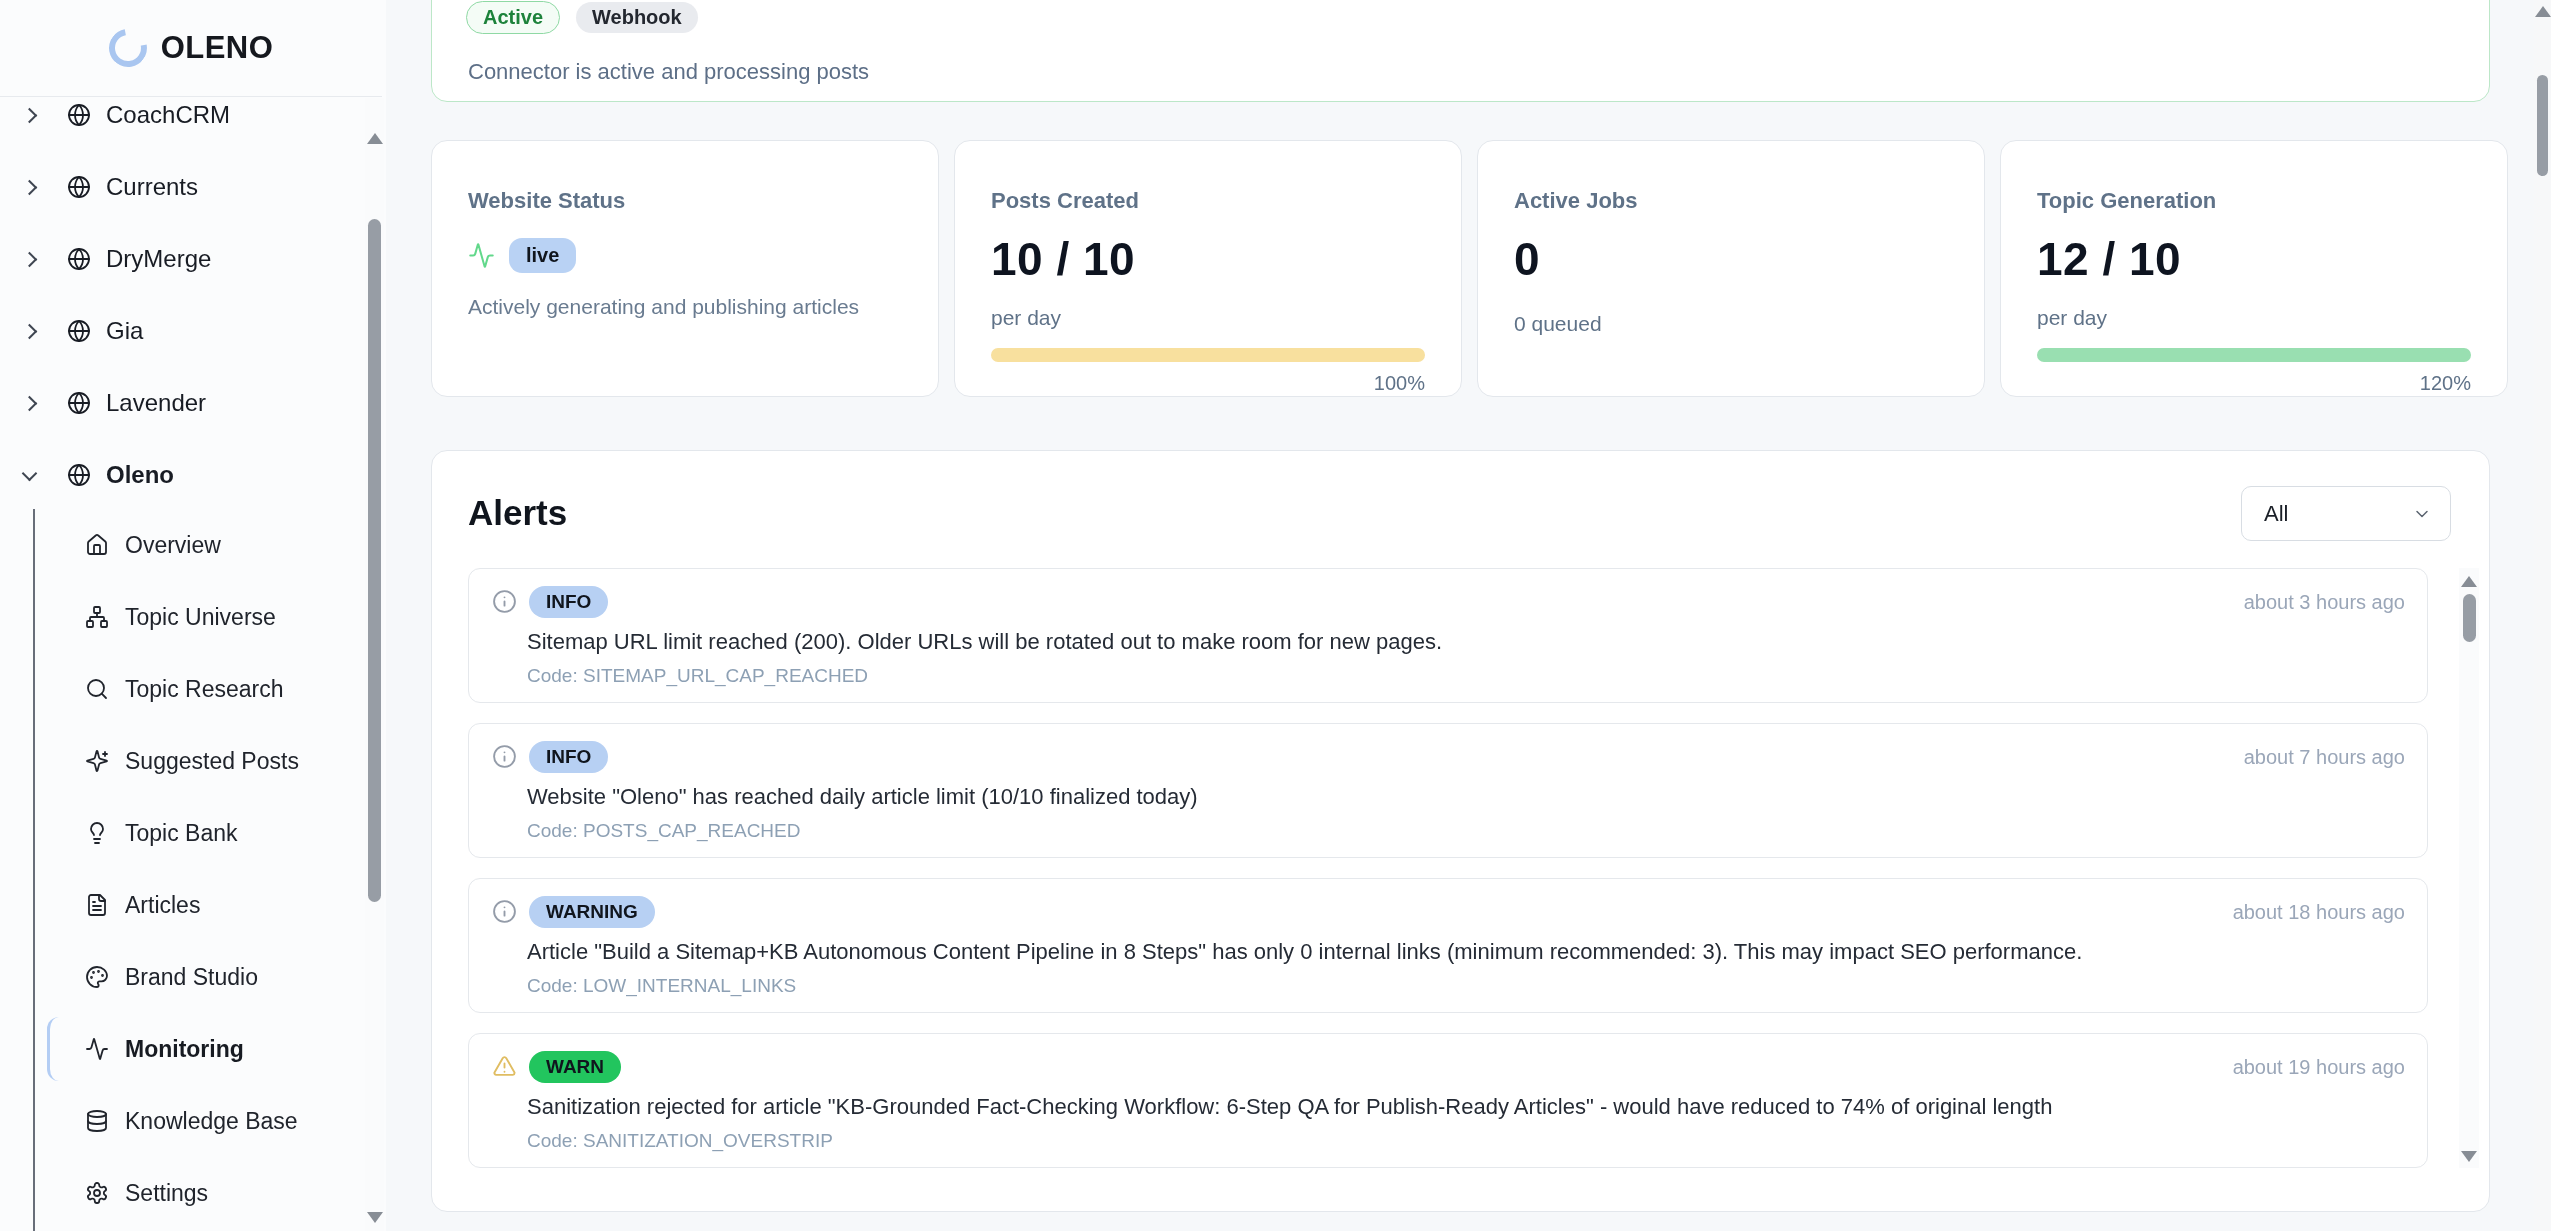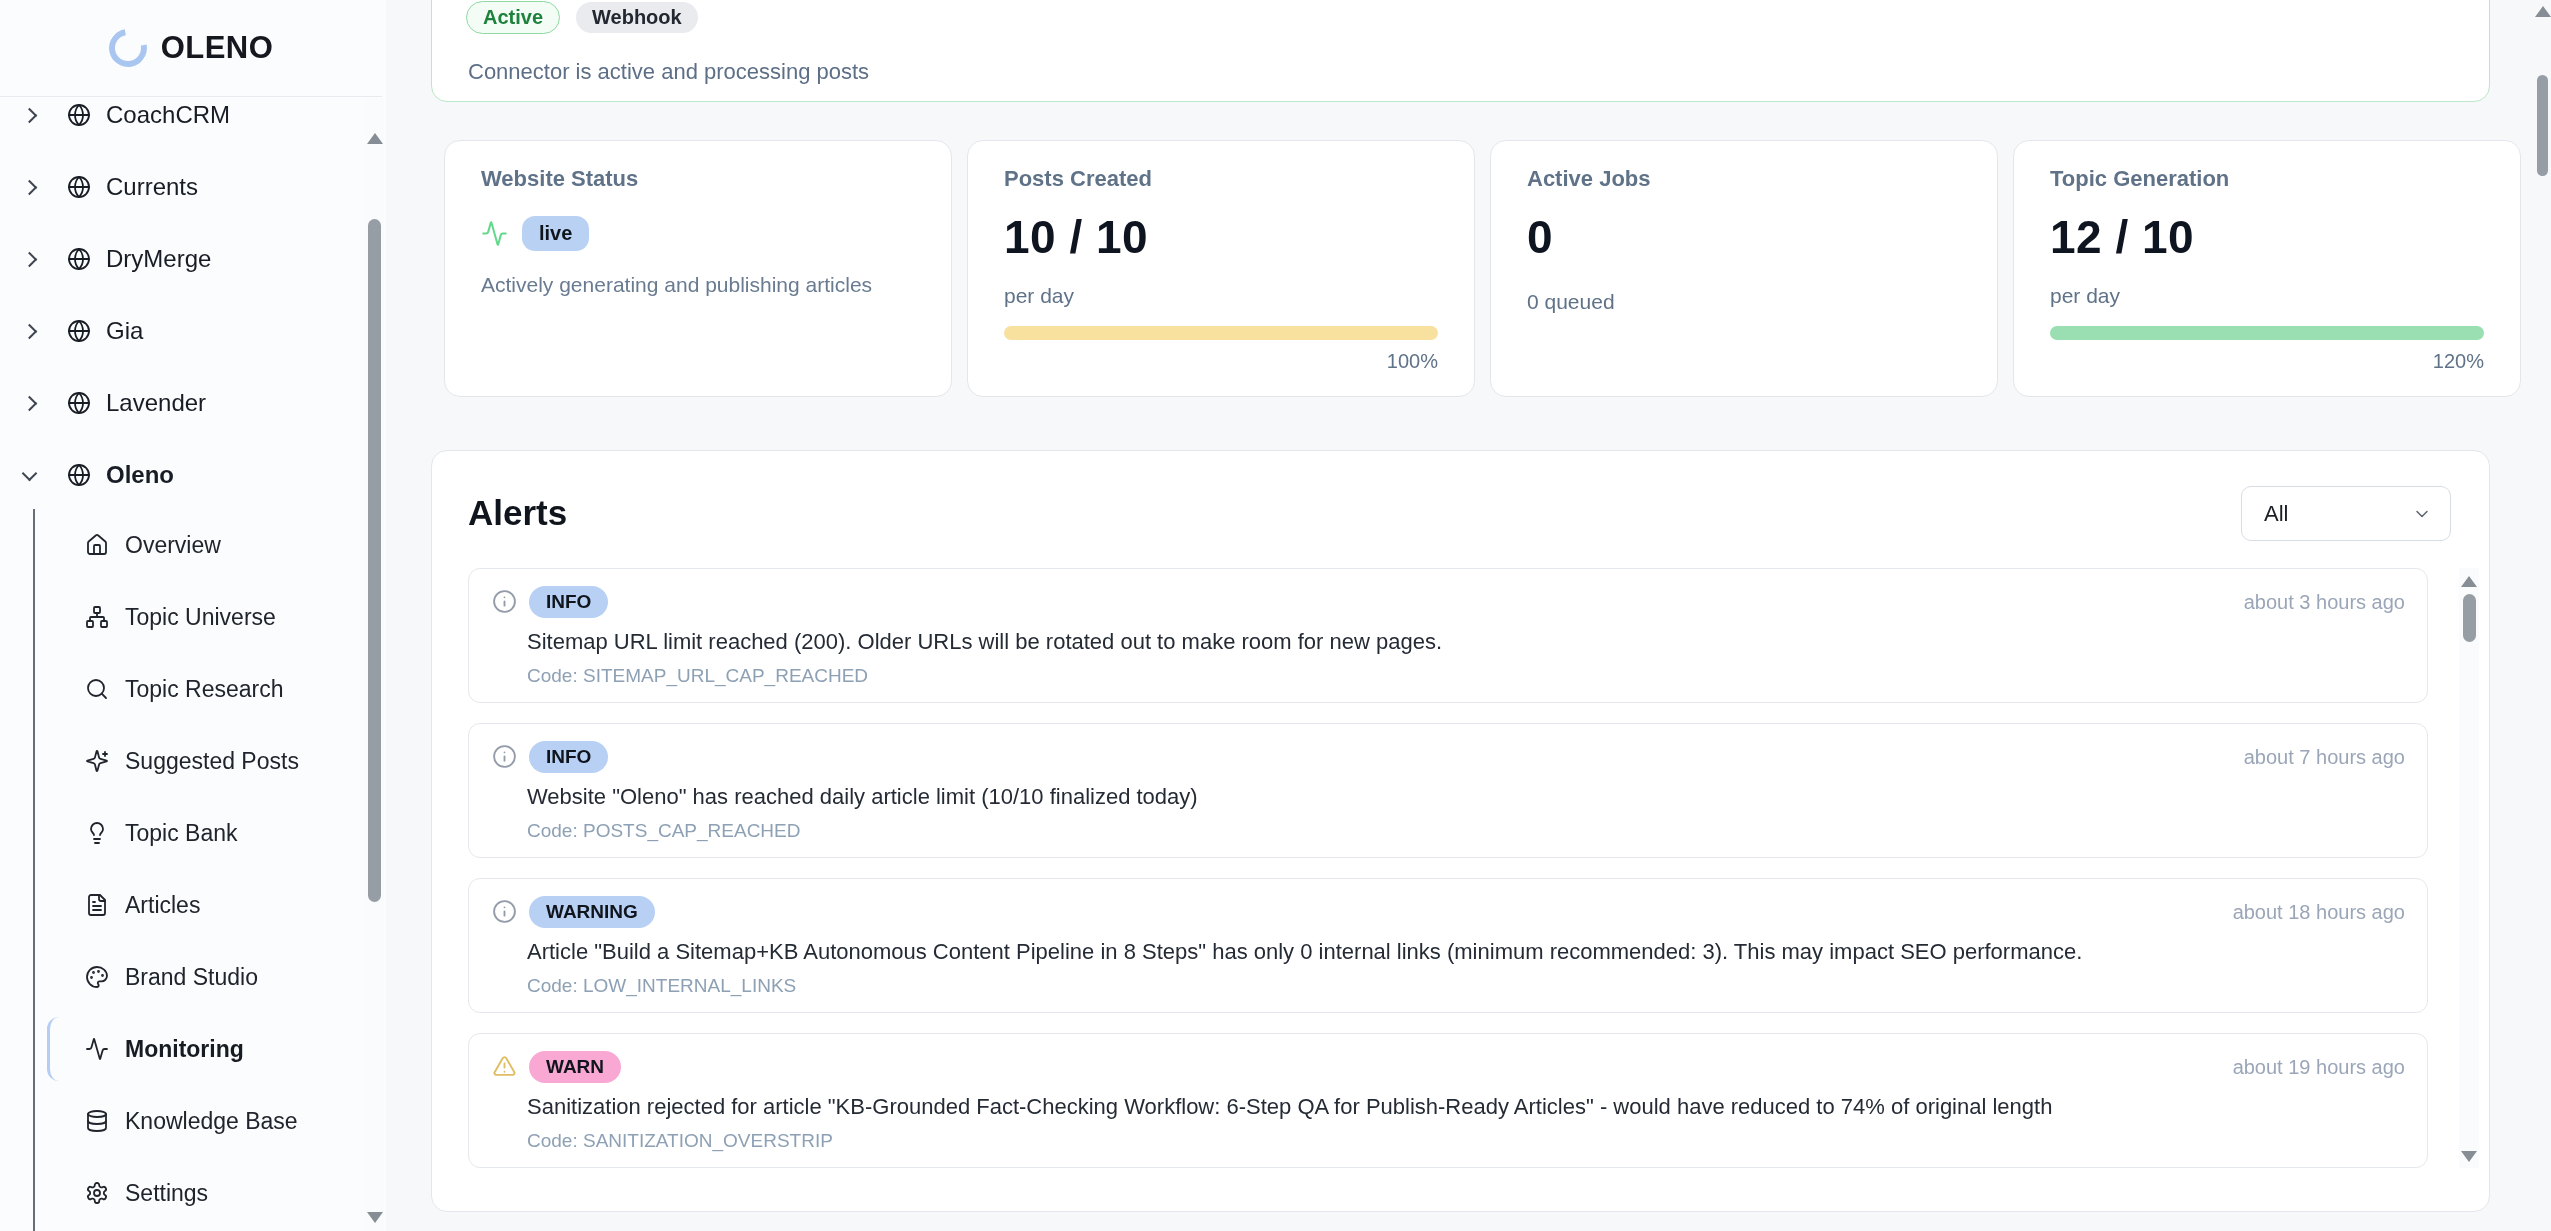--- a/index.html
+++ b/index.html
@@ -53,21 +53,21 @@
 
   .card{background:#ffffff;border:1px solid #e3e7ec;border-radius:16px;position:absolute;}
 
   #connector-card{left:45px;top:-80px;width:2059px;height:182px;border:1.5px solid #bce7c8;}
   .conn-badges{position:absolute;left:34px;top:80px;display:flex;gap:16px;align-items:center;}
   .badge{border-radius:999px;font-weight:600;font-size:20px;padding:4px 16px;white-space:nowrap;}
   .badge.active-st{border:1.5px solid #8fd9a4;color:#1d823b;background:#f4fcf6;}
   .badge.webhook{background:#e9ebef;color:#23272f;}
   .conn-desc{position:absolute;left:36px;top:138px;font-size:22px;color:#5d6f87;}
 
-  .stat-card{top:140px;width:508px;height:257px;padding:25px 36px;margin-left:13px;}
+  .stat-card{top:140px;width:508px;height:257px;padding:47px 36px;}
   #stat-1{left:45px;} #stat-2{left:568px;} #stat-3{left:1091px;} #stat-4{left:1614px;}
   .stat-title{font-size:22px;font-weight:600;color:#5f7288;}
   .stat-value{font-size:46px;font-weight:800;color:#0e1420;margin-top:18px;letter-spacing:.5px;}
   .stat-unit{font-size:21px;color:#5f7288;margin-top:20px;}
   .stat-sub{font-size:21px;color:#5f7288;margin-top:26px;}
   .bar{margin-top:18px;height:14px;border-radius:7px;width:100%;}
   .pct{text-align:right;font-size:20px;color:#5f7288;margin-top:10px;}
   .ws-row{display:flex;align-items:center;gap:14px;margin-top:24px;}
   .pulse-ico{width:27px;height:27px;color:#62d88b;}
   .pulse-ico svg{width:100%;height:100%;display:block;}
@@ -83,21 +83,21 @@
   .filter-chev{width:20px;height:20px;color:#5b6470;}
   .filter-chev svg{width:100%;height:100%;display:block;}
 
   .alerts-list{position:absolute;left:36px;top:117px;width:1960px;}
   .alert-item{position:relative;height:135px;border:1px solid #e5e8ec;border-radius:12px;background:#fff;margin-bottom:20px;}
   .al-icon{position:absolute;left:23px;top:20px;width:25px;height:25px;color:#949ca9;}
   .al-icon svg{width:100%;height:100%;display:block;}
   .alert-item.warn .al-icon{color:#e0bd62;}
   .al-badge{position:absolute;left:60px;top:17px;border-radius:999px;padding:5px 17px;font-size:19px;font-weight:700;color:#10151d;}
   .al-badge.info{background:#b7d0f3;}
-  .al-badge.warn{background:#f9a8d4;}
+  .al-badge.warn{background:#22c55e;}
   .al-time{position:absolute;right:22px;top:22px;font-size:20px;color:#9aa6b8;}
   .al-msg{position:absolute;left:58px;top:60px;font-size:22px;color:#252b35;}
   .al-code{position:absolute;left:58px;top:96px;font-size:19px;color:#8da0b4;}
 
   #alerts-sb{position:absolute;right:10px;top:117px;height:600px;width:20px;background:#fafbfc;}
   #alerts-sb .sb-thumb{left:3.5px;width:13px;top:26px;height:48px;}
   #alerts-sb .tri.up{top:8px;}
   #alerts-sb .tri.down{bottom:6px;}
 
   

